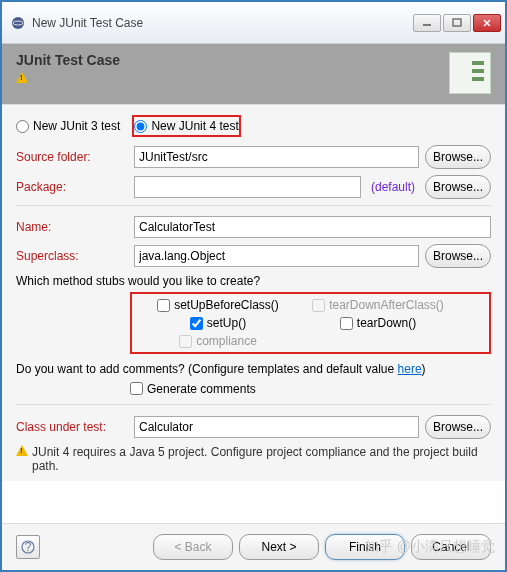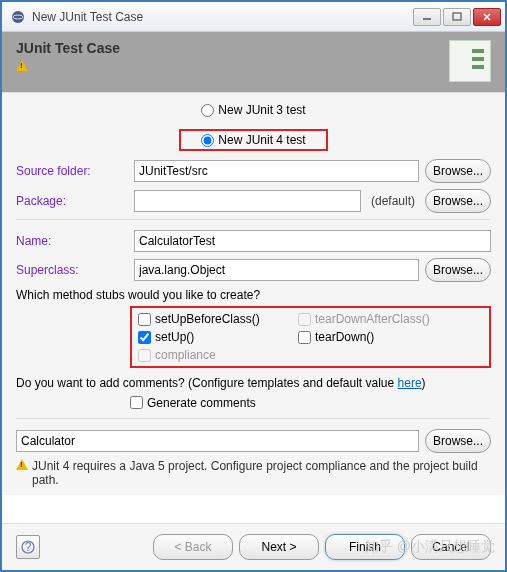--- a/index.html
+++ b/index.html
@@ -1,48 +1,48 @@
 <!DOCTYPE html>
 <html><head>
 <meta charset="utf-8">
 <style>
 * { box-sizing: border-box; margin: 0; padding: 0; font-family: "Segoe UI", Tahoma, sans-serif; font-size: 12px; }
 body { background: #fff; width: 507px; height: 572px; position: relative; border: 2px solid #3a7db8; }
 
-.titlebar { height: 30px; background: linear-gradient(#fdfdfe, #e8edf3); display: flex; align-items: center; padding: 0 4px 0 8px; border-bottom: 1px solid #ccc; }
+.titlebar { height: 42px; background: linear-gradient(#fdfdfe, #e8edf3); display: flex; align-items: center; padding: 0 4px 0 8px; border-bottom: 1px solid #ccc; }
 .titlebar .icon { width: 16px; height: 16px; margin-right: 6px; display: flex; align-items: center; justify-content: center; }
 .titlebar .title { flex: 1; color: #444; }
 .winbtns { display: flex; gap: 2px; }
 .winbtn { width: 28px; height: 18px; background: linear-gradient(#f8f8f8,#e0e0e0); border: 1px solid #aaa; border-radius: 2px; display: flex; align-items: center; justify-content: center; cursor: pointer; }
 .winbtn.close { background: linear-gradient(#e07070,#c53030); color: #fff; border-color: #a02020; }
 
 .banner { padding: 8px 14px 10px; background: #a3a3a3; display: flex; align-items: flex-start; border-bottom: 1px solid #ddd; }
 .banner-left { flex: 1; }
 .banner h1 { font-size: 14px; font-weight: bold; color: #333; margin-bottom: 4px; }
 .banner .warn-row { display: flex; align-items: center; gap: 4px; color: #444; }
 .banner-icon { width: 42px; height: 42px; border: 1px solid #c5d5c5; background: #f0f5f0; position: relative; margin-left: 10px; }
 .banner-icon .bar { position: absolute; left: 22px; width: 12px; height: 4px; background: #6a9460; }
 
 .content { padding: 10px 14px 8px; background: #f5f5f5; }
-.radio-row { display: flex; align-items: center; gap: 12px; margin-bottom: 8px; flex-direction: column; }
+.radio-row { display: flex; align-items: center; gap: 12px; margin-bottom: 8px; }
 .radio-opt { display: flex; align-items: center; gap: 4px; }
 .radio-opt input { margin: 0; }
-.hl-red { border: 2.5px solid #d22; padding: 2px 20px; }
+.hl-red { border: 2.5px solid #d22; padding: 2px 0; }
 
 .form-row { display: flex; align-items: center; margin-bottom: 6px; gap: 6px; }
-.form-row label { width: 112px; color: #6d28d9; }
+.form-row label { width: 112px; color: #b91c1c; }
 .form-row input[type=text] { flex: 1; height: 22px; padding: 2px 4px; border: 1px solid #aaa; background: #fff; }
 .form-row .btn { width: 66px; height: 24px; background: linear-gradient(#fdfdfd,#e6e6e6); border: 1px solid #999; border-radius: 12px; cursor: pointer; }
-.form-row .suffix { margin: 0 4px; color: #404040; }
+.form-row .suffix { margin: 0 4px; color: #6d28d9; }
 
 .sep { height: 1px; background: #ddd; margin: 6px 0 10px; }
 
 .stubs-label { margin-bottom: 4px; }
 .stubs-box { margin-left: 114px; border: 2.5px solid #d22; padding: 4px 6px; display: grid; grid-template-columns: 160px 160px; row-gap: 4px; margin-bottom: 8px; }
-.chk { display: flex; align-items: center; gap: 4px; }
+.chk { display: flex; align-items: center; gap: 4px; justify-content: center; }
 .chk.disabled { color: #999; }
 .chk input { margin: 0; }
 
 .comments-row { margin-bottom: 6px; }
 .comments-row .link { color: #0066cc; text-decoration: underline; cursor: pointer; }
 .gen-row { margin-left: 114px; display: flex; align-items: flex-start; gap: 4px; margin-bottom: 8px; }
 
 .warn2 { display: flex; align-items: flex-start; gap: 4px; color: #333; margin-top: 4px; padding-right: 4px; }
 
 .footer { position: absolute; bottom: 0; left: 0; right: 0; background: #f5f5f5; border-top: 1px solid #ddd; padding: 10px 14px; display: flex; align-items: center; }
@@ -166,20 +166,21 @@
     <span>Do you want to add comments? (Configure templates and default value </span><span class="link">here</span><span>)</span>
   </div>
   <label class="gen-row">
     <input type="checkbox" style="">
       <span>Generate comments</span>
   </label>
 
   <div class="sep"></div>
 
   <div class="form-row">
+    <label>Class under test:</label>
     <input type="text" value="Calculator" style="">
     <button class="btn">Browse...</button>
   </div>
 
   <div class="warn2">
     <span class="warn-icon"></span>
     <span>
       <span>JUnit 4 requires a Java 5 project. </span><span class="link">Configure</span><span> project compliance and the project build path.</span>
     </span>
   </div>

